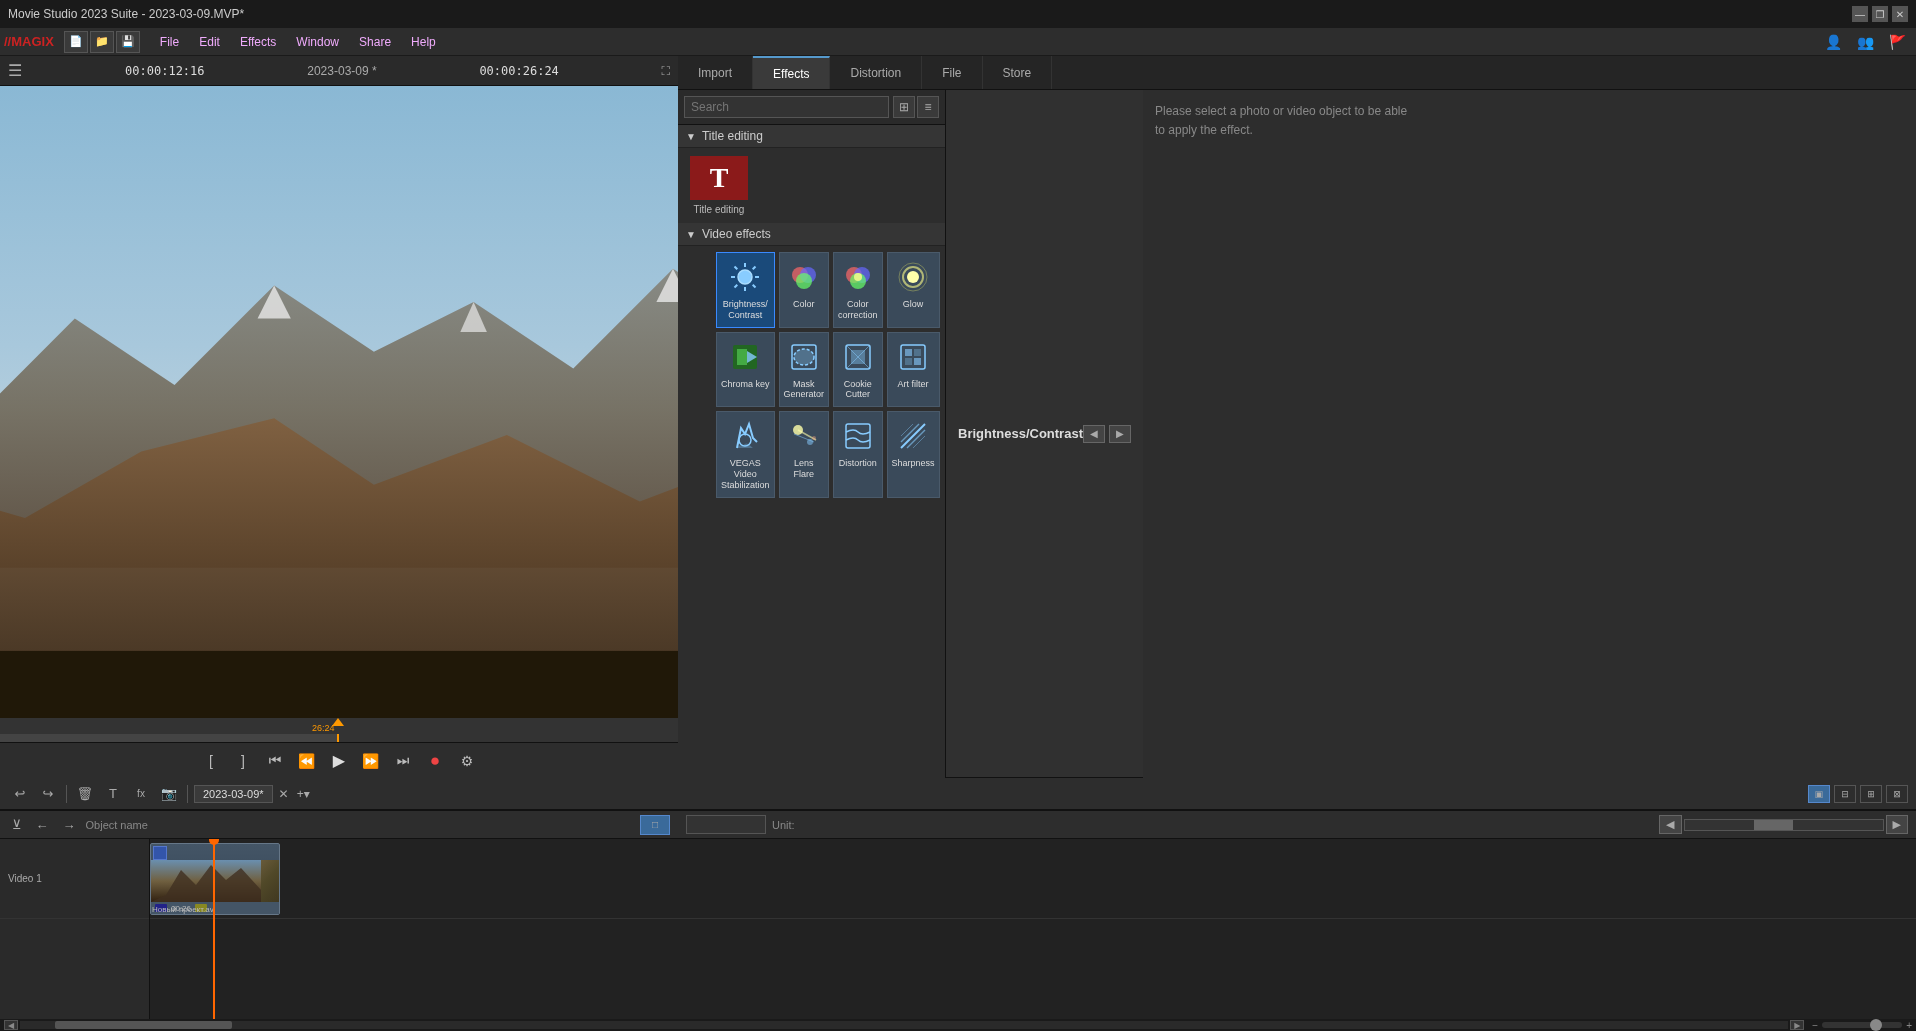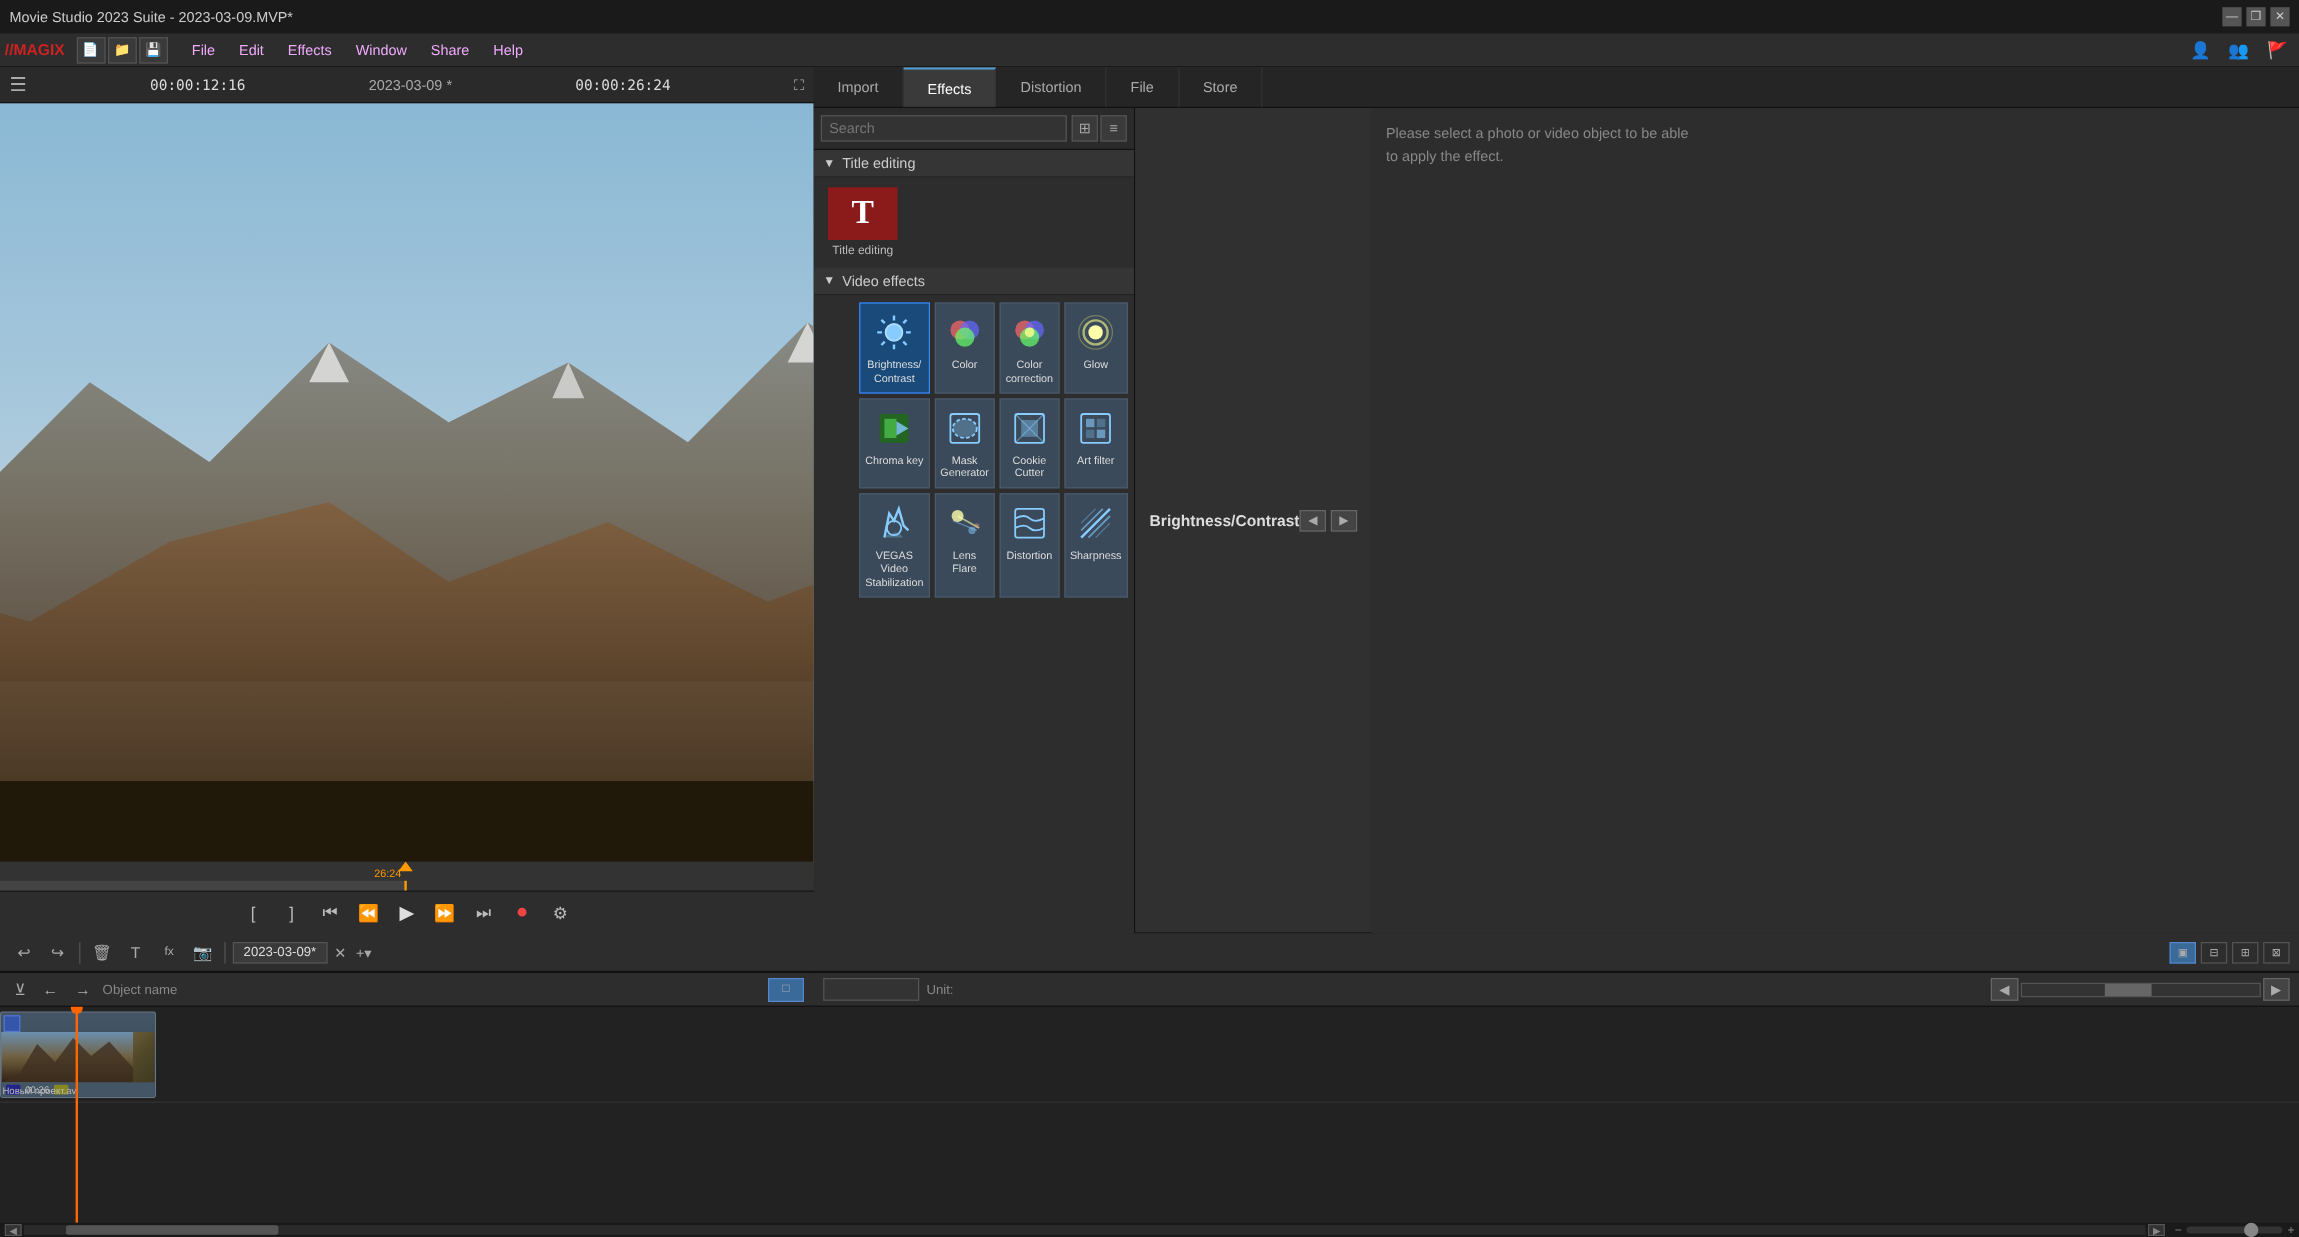--- a/index.html
+++ b/index.html
@@ -1038,20 +1038,25 @@
         <div style="flex:1;min-width:200px;height:12px;background:#333;border:1px solid #555;position:relative;align-self:center">
           <div style="position:absolute;left:35%;width:20%;height:100%;background:#666"></div>
         </div>
         <button class="nav-btn">▶</button>
       </div>
     </div>
   </div>
 
   <div id="timeline-area" style="flex:1;display:flex;overflow:hidden;max-height:180px">
 
+    <div id="track-labels" style="width:150px;background:#2a2a2a;border-right:1px solid #111;flex-shrink:0">
+      <div style="height:80px;border-bottom:1px solid #333;display:flex;align-items:center;padding:4px 8px">
+        <span style="color:#aaa;font-size:10px">Video 1</span>
+      </div>
+    </div>
 
     <div id="track-content" style="flex:1;background:#222;position:relative;overflow:hidden">
 
       <div class="playhead-line">
         <div class="playhead-dot"></div>
       </div>
 
       <div class="track-row">
 
         <div class="track-clip" style="left:0;width:130px">

